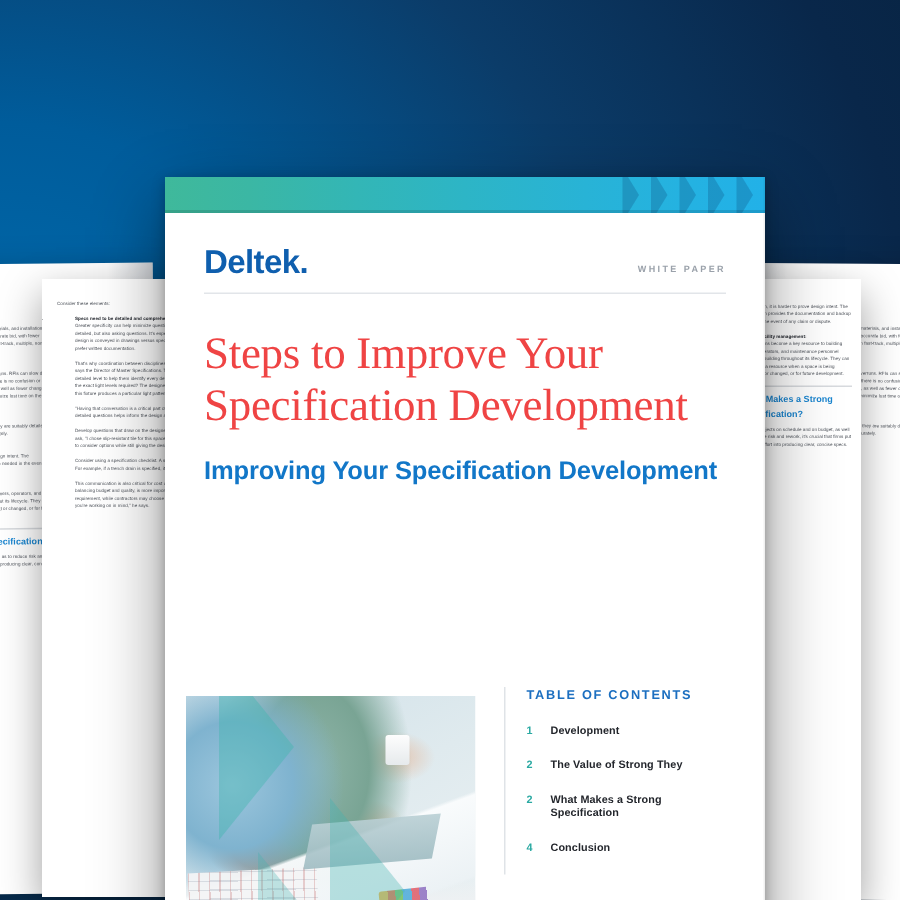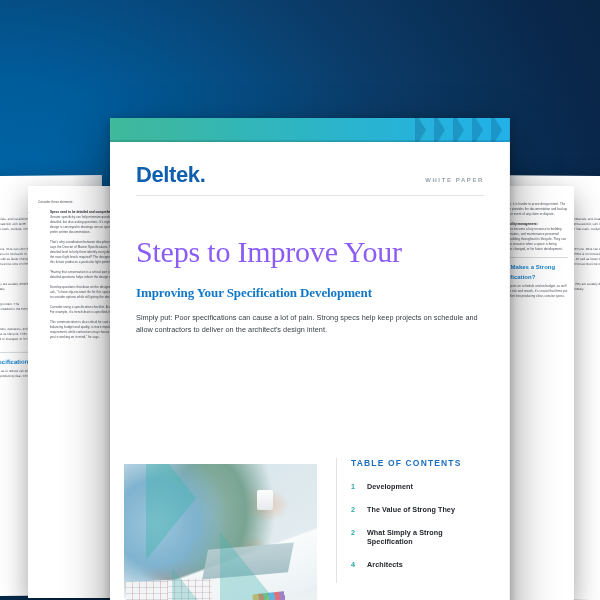--- a/index.html
+++ b/index.html
@@ -120,26 +120,26 @@
   }
   #deltek-logo .dot{color:#0f5fae;}
   #white-paper-label{
     font-size:6px;letter-spacing:1.6px;color:#9aa1aa;font-weight:700;
     padding-bottom:3px;
   }
 
   
   #doc-title{
     font-family:"Liberation Serif", serif;
-    font-size:30px;line-height:1.17;color:#8b5cf6;
-    margin:38px 0 0 0;font-weight:400;letter-spacing:-0.2px;
+    font-size:30px;line-height:1.17;color:#ef4444;
+    margin:22px 0 0 0;font-weight:400;letter-spacing:-0.2px;
   }
   #doc-subtitle{
-    font-family:Liberation Serif, serif;
-    font-size:13px;font-weight:700;color:#1277c8;
+    font-family:Liberation Sans, sans-serif;
+    font-size:17px;font-weight:700;color:#1277c8;
     margin:16px 0 0 0;letter-spacing:-0.1px;
   }
   .body-copy{
     font-size:7.3px;line-height:12.2px;color:#3b4049;
     margin:11px 0 0 0;letter-spacing:.005em;
   }
 
   
   #lower{
     position:absolute;left:4px;right:0;bottom:0;height:190px;
@@ -325,25 +325,25 @@
     </div>
 
     <div class="page-pad">
       <div id="logo-row">
         <div id="deltek-logo"><span>Deltek</span><span class="dot">.</span></div>
         <div id="white-paper-label">WHITE PAPER</div>
       </div>
 
       <h1 id="doc-title">
         <span>Steps to Improve Your</span><br>
+        <span>Specification Development</span>
       </h1>
 
       <h2 id="doc-subtitle">Improving Your Specification Development</h2>
 
-      <p class="body-copy">Simply put: Poor specifications can cause a lot of pain. Strong specs help keep projects on schedule and allow contractors to deliver on the architect's design intent.</p>
     </div>
 
     <div id="lower">
 
       <div id="photo-wrap">
         <div id="photo">
           <div class="bp"></div>
           <div class="kb"></div>
           <div class="cup"></div>
           <div class="markers"></div>
@@ -364,25 +364,25 @@
           <div class="toc-label">Development</div>
         </div>
 
         <div class="toc-row">
           <div class="toc-num">2</div>
           <div class="toc-label">The Value of Strong They</div>
         </div>
 
         <div class="toc-row">
           <div class="toc-num">2</div>
-          <div class="toc-label">What Simply a Strong Specification</div>
+          <div class="toc-label">What Makes a Strong Specification</div>
         </div>
 
         <div class="toc-row">
           <div class="toc-num">4</div>
-          <div class="toc-label">Architects</div>
+          <div class="toc-label">Conclusion</div>
         </div>
       </div>
 
     </div>
   </div>
 
 </div>
 
 </body></html>

